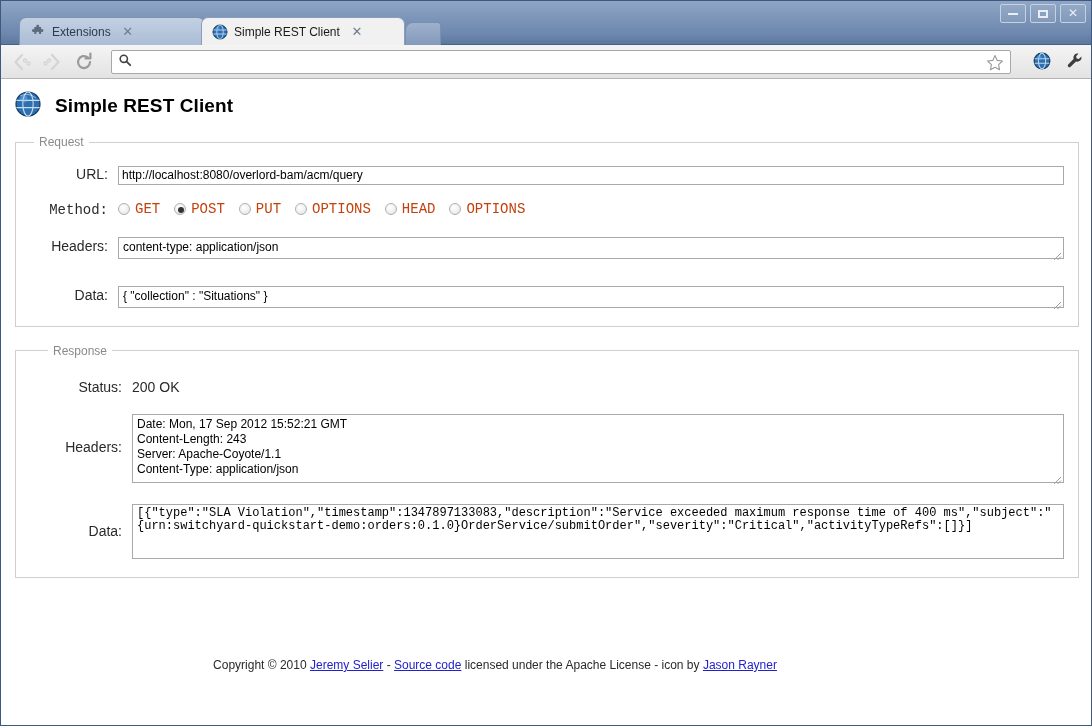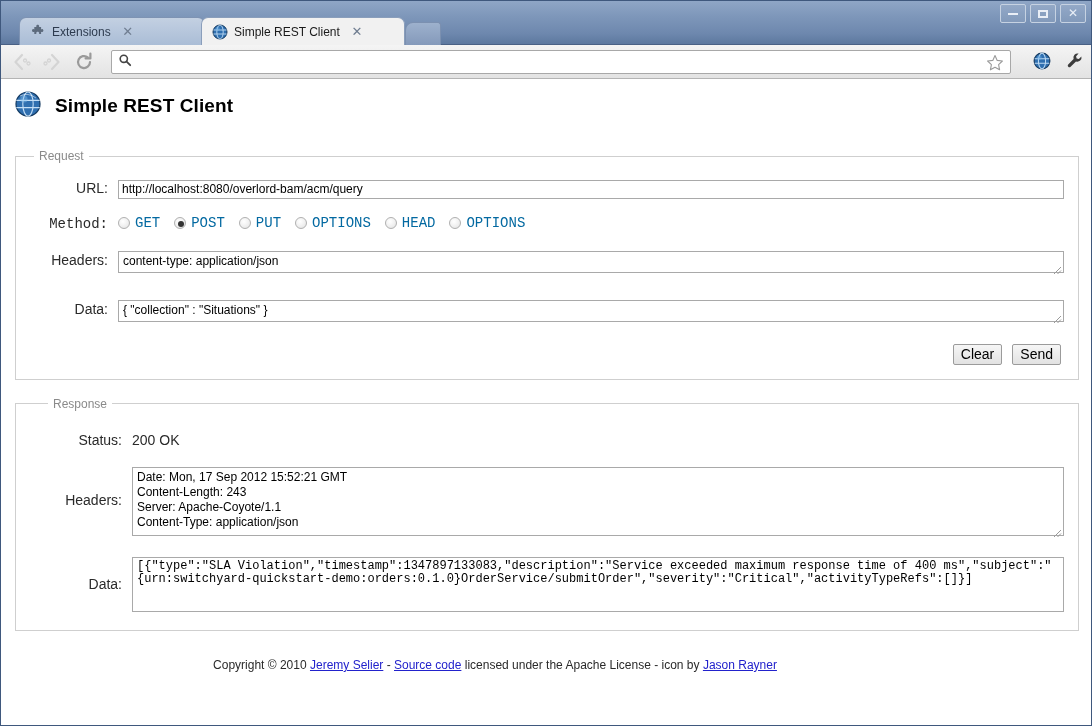--- a/index.html
+++ b/index.html
@@ -122,21 +122,21 @@
   }
   #page-header h1 {
     margin: 0 0 0 14px;
     font-size: 19px;
     font-weight: bold;
     color: #000;
     letter-spacing: 0.1px;
   }
 
   fieldset.panel {
-    margin: 28px 14px 0 14px;
+    margin: 14px 14px 0 14px;
     border: 1px solid #cfcfcf;
     padding: 10px 14px 14px 14px;
   }
   fieldset.panel > legend {
     font-size: 12px;
     color: #8a8a8a;
     padding: 0 5px;
     margin-left: 4px;
   }
 
@@ -178,21 +178,21 @@
     font-family: "Liberation Mono", monospace;
     font-size: 12px;
     line-height: 13.5px;
     letter-spacing: 0px;
   }
   .grip {
     position: absolute; right: 2px; bottom: 2px;
     width: 11px; height: 11px; pointer-events: none;
   }
 
-  .methods { display: flex; align-items: center; gap: 0; font-size: 14px; color: #0369a1; }
+  .methods { display: flex; align-items: center; gap: 0; font-size: 14px; color: #c2410c; }
   .method { display: flex; align-items: center; margin-right: 14px; }
   .radio {
     width: 12px; height: 12px; border-radius: 50%;
     border: 1px solid #b0b0b0;
     background: radial-gradient(circle at 40% 35%, #ffffff 0%, #eeeeee 60%, #dcdcdc 100%);
     margin-right: 5px; position: relative;
     flex: 0 0 12px;
   }
   .radio.on::after {
     content: ""; position: absolute;
@@ -390,24 +390,20 @@
         <div class="field">
           <div class="ta-wrap">
             <textarea class="ta" rows="1" style="height: 22px;">{ "collection" : "Situations" }</textarea>
             <svg class="grip" viewBox="0 0 11 11">
               <path d="M10 3 L3 10 M10 6.5 L6.5 10" stroke="#9a9a9a" stroke-width="1" fill="none"></path>
             </svg>
           </div>
         </div>
       </div>
 
-      <div class="btnrow">
-        <button class="btn">Clear</button>
-        <button class="btn">Send</button>
-      </div>
     </fieldset>
 
     <fieldset class="panel" style="margin-top:17px;padding-left:28px;">
       <legend>Response</legend>
 
       <div class="row" style="margin-top:10px;">
         <div class="lbl">Status:</div>
         <div class="field">
           <div class="status-val">200 OK</div>
         </div>

